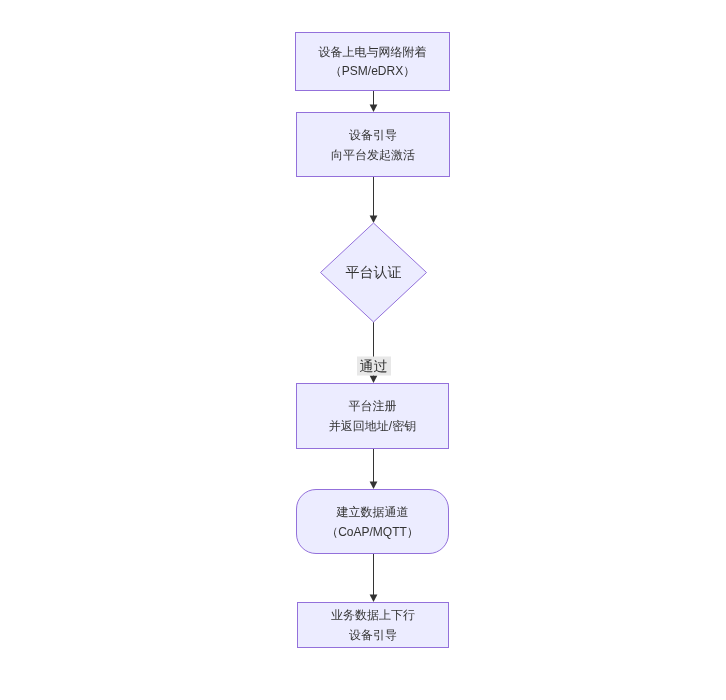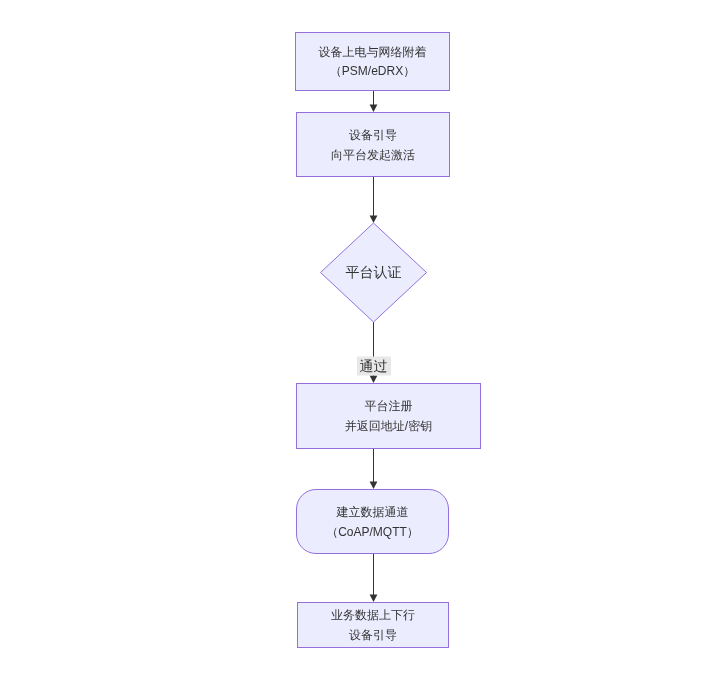--- a/index.html
+++ b/index.html
@@ -108,21 +108,21 @@
 
   <div class="node" style="left:296px; top:112px; width:154px; height:65px;">
     <span>设备引导</span>
     <span>向平台发起激活</span>
   </div>
 
   <div class="diamond-text" style="left:373.5px; top:272.5px;">平台认证</div>
 
   <div class="edge-label" style="left:373.5px; top:352px;margin-top:14px;">通过</div>
 
-  <div class="node" style="left:296px; top:383px; width:185px; height:66px;">
+  <div class="node" style="left:296px; top:383px; width:153px; height:66px;">
     <span>平台注册</span>
     <span>并返回地址/密钥</span>
   </div>
 
   <div class="node" style="left:296px; top:489px; width:153px; height:65px;border-radius:20px;">
     <span>建立数据通道</span>
     <span>（CoAP/MQTT）</span>
   </div>
 
   <div class="node" style="left:297px; top:602px; width:152px; height:46px;">

